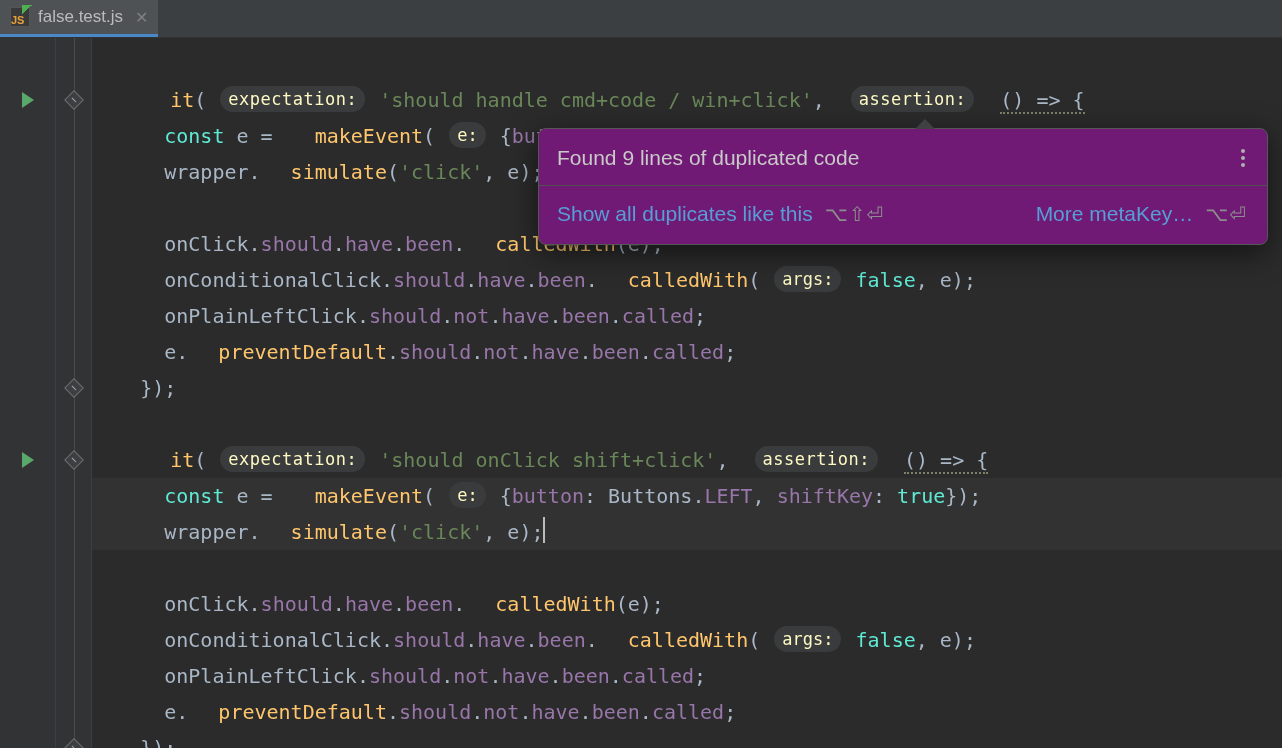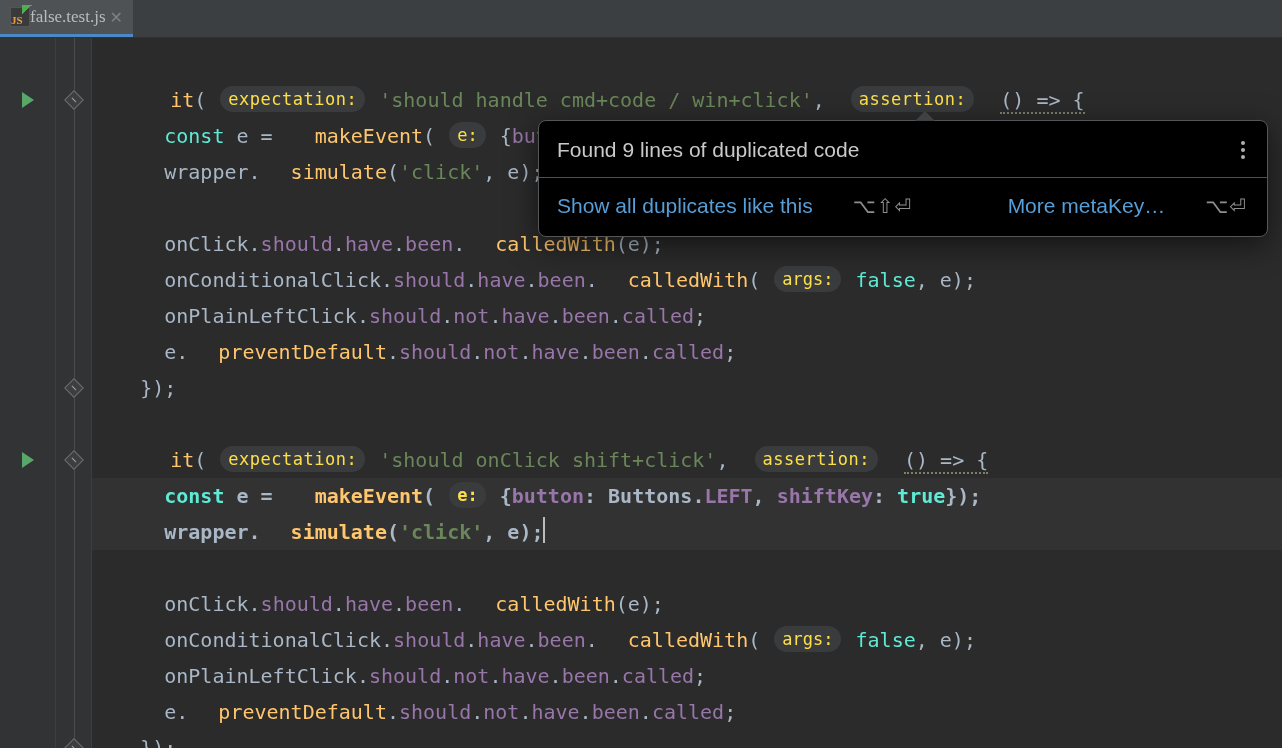--- a/index.html
+++ b/index.html
@@ -22,22 +22,23 @@
     display: flex;
     align-items: stretch;
   }
   .tab {
     display: flex;
     align-items: center;
     padding: 0 10px 0 10px;
     background: #4e5254;
     border-bottom: 3px solid #4a88c7;
     color: #bbbbbb;
-    font-family: Liberation Serif, serif;
+    font-family: Liberation Sans, sans-serif;
     font-size: 17px;
+    gap: 8px;
   }
   .js-icon {
     width: 20px; height: 20px;
     background: #3a3a3a;
     display: inline-flex;
     align-items: flex-end;
     justify-content: flex-start;
     font-size: 11px;
     font-weight: 700;
     color: #e8a03c;
@@ -129,44 +130,44 @@
   .pl   { color: #9876aa; }
   .str  { color: #6a8759; }
   .prop { color: #9876aa; }
   .id   { color: #a9b7c6; }
   .call { color: #ffc66d; margin-left: 30px; }
   .arrow{ color:#a9b7c6; border-bottom: 2px dotted #808066; padding-bottom:0px; }
 
   .hint {
     display:inline-block;
     background:#393b3d;
-    color:#fde047;
+    color:#fef9c3;
     border-radius:13px;
     padding:0 8px;
     font-size:17px;
     line-height:26px;
     vertical-align: 2px;
     margin: 0 2px;
   }
   .hint-sp { letter-spacing: 0.5px; }
-  .hl { background:#323232;font-weight:bold; }
+  .hl { background:#323232; }
   .caret {
     display:inline-block;
     width:2px; height:26px;
     background:#bbbbbb;
     vertical-align:-4px;
   }
 
   
   .popup {
     position:absolute;
     left:538px;
-    top:120px;
+    top:128px;
     width:730px;
-    background:#000000;
+    background:#701a75;
     border:1px solid #555658;
     border-radius:8px;
     box-shadow: 0 8px 30px rgba(0,0,0,0.55);
     font-family: "Segoe UI","Helvetica Neue",Arial,sans-serif;
     color:#c9c9c9;
   }
   .popup::before{
     content:"";
     position:absolute;
     top:-10px; left:376px;
@@ -181,21 +182,21 @@
     justify-content:space-between;
     padding:16px 18px 14px 18px;
     border-bottom:1px solid #4d4f51;
     font-size:21px;
   }
   .kebab{ display:flex; flex-direction:column; gap:3px; padding:4px;}
   .kebab span{ width:4px;height:4px;border-radius:50%;background:#b0b0b0; display:block;}
   .popup-body{
     display:flex;
     align-items:center;
-    gap:40px;
+    gap:12px;
     padding:16px 20px 18px 18px;
     font-size:21px;
   }
   .popup-link{ color:#579dd6; }
   .shortcut{ color:#8d8d8d; font-family: inherit; font-size:20px; letter-spacing:1px;}
   .spacer{ flex:1; }
 
 </style>
 </head>
 <body>

